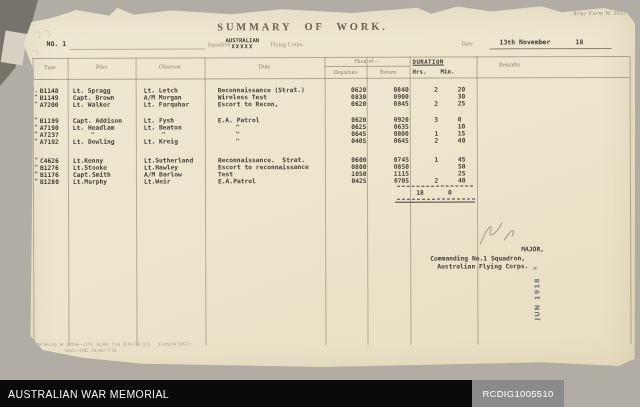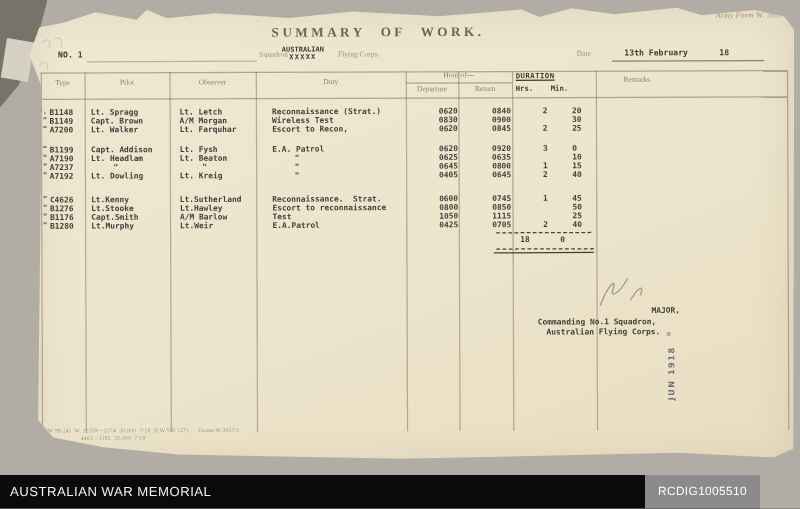--- a/index.html
+++ b/index.html
@@ -68,21 +68,21 @@
   .stamp-text{position:absolute;left:3px;top:46px;transform:rotate(-90deg);transform-origin:0 0;white-space:nowrap;
     font-family:"DejaVu Sans",sans-serif;font-size:6.5px;font-weight:700;letter-spacing:1.2px;color:rgba(95,90,112,.85);}
   .stamp-mark{position:absolute;left:511px;top:261px;font-size:6px;font-weight:700;color:rgba(95,90,112,.8);}
   
   .fineprint{position:absolute;font-family:"Liberation Serif",serif;font-size:4.5px;color:#a2978a;letter-spacing:.2px;white-space:pre;}
   .fp1{left:14px;top:336px;}
   .fp2{left:42px;top:342px;}
   
   .pencil{position:absolute;left:6px;top:20px;opacity:.5;}
   
-  .banner{position:absolute;left:0;bottom:0;width:608px;height:27px;background:#0a0a0a;display:flex;align-items:center;justify-content:space-between;}
+  .banner{position:absolute;left:0;bottom:0;width:564px;height:27px;background:#0a0a0a;display:flex;align-items:center;justify-content:space-between;}
   .banner-name{color:#f2f2f2;font-size:10.5px;letter-spacing:.4px;padding-left:8px;}
   .banner-idbox{height:27px;width:92px;background:#8b8b8b;display:flex;align-items:center;justify-content:center;}
   .banner-id{color:#fff;font-size:9.5px;letter-spacing:.3px;text-align:right;}
 </style>
 </head>
 <body>
 
 <div class="stage">
 
   <div class="bg-dark-corner"></div>
@@ -99,21 +99,21 @@
 
     <div class="typed unit-no">NO. 1</div>
     <div class="unit-fill-line"></div>
     <div class="printed squadron-word">Squadron</div>
     <div class="typed unit-overlay">
       <span>AUSTRALIAN</span>
       <span class="x-out">XXXXX</span>
     </div>
     <div class="printed corps-word">Flying Corps.</div>
     <div class="printed date-label">Date</div>
-    <div class="typed date-value">13th February</div>
+    <div class="typed date-value">13th November</div>
     <div class="typed date-year">18</div>
     <div class="date-underline"></div>
 
     <div class="hline" style="left:11px;top:52px;width:597px;"></div>
     <div class="hline" style="left:11px;top:73px;width:597px;"></div>
     <div class="hline" style="left:303px;top:60.5px;width:85px;"></div>
     <div class="vline" style="left:11px;"></div>
     <div class="vline" style="left:46px;"></div>
     <div class="vline" style="left:114px;"></div>
     <div class="vline" style="left:183px;"></div>

